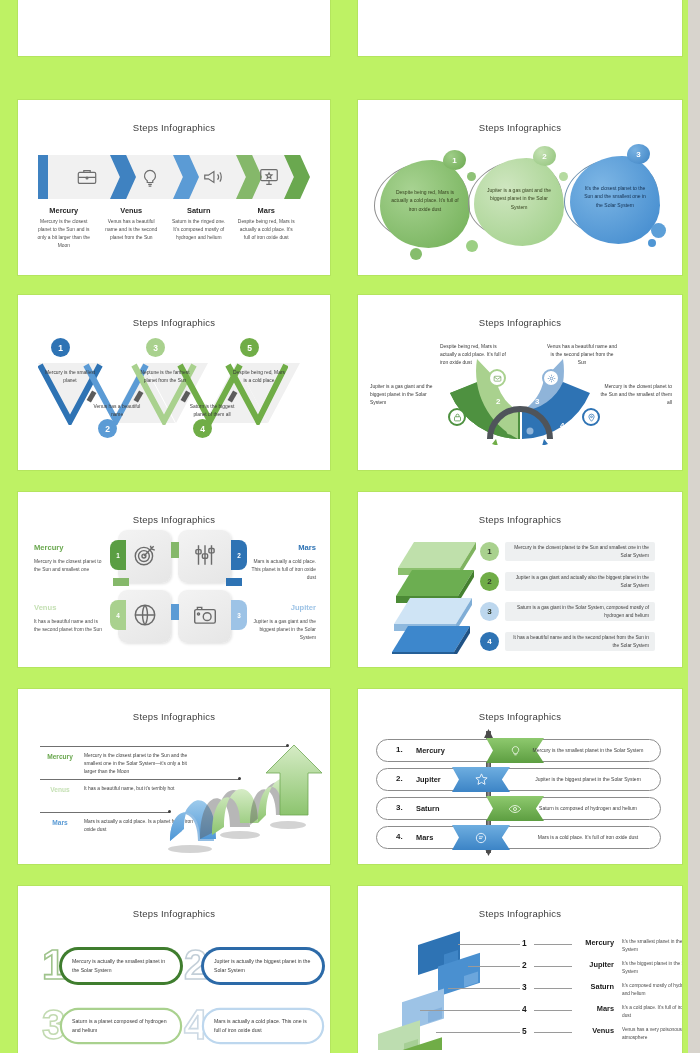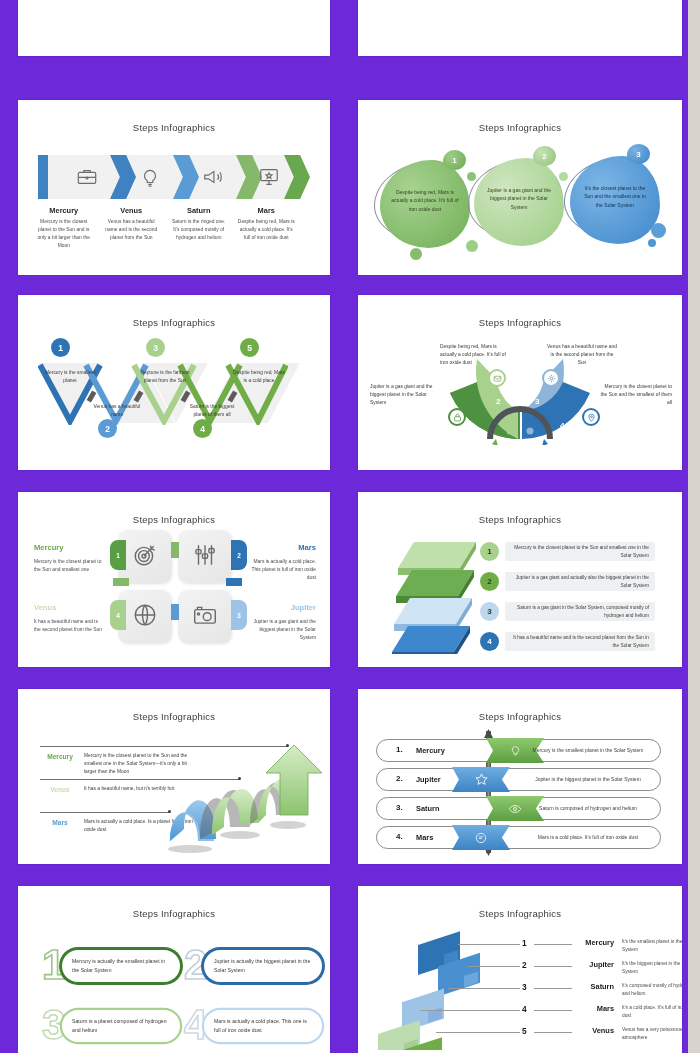--- a/index.html
+++ b/index.html
@@ -1,21 +1,21 @@
 <!DOCTYPE html>
 <html><head>
 <meta charset="utf-8">
 <style>
   * { box-sizing: border-box; margin:0; padding:0; }
   html,body{
     width:700px; height:1053px; overflow:hidden;
     background:#d8d4cd;
     font-family:"Liberation Sans", sans-serif;
   }
-  .page{ position:relative; width:688px; height:1053px; background:#6d28d9; }
+  .page{ position:relative; width:688px; height:1053px; background:#bef264; }
 
   
   .slide{
     position:absolute; background:#ffffff; overflow:hidden;
     box-shadow:0 0 0 1px rgba(0,0,0,.05);
   }
   .slide-title{
     position:absolute; left:0; right:0; text-align:center;
     font-size:9.5px; color:#3c3c3c; letter-spacing:.2px;
     font-family:"Liberation Sans", sans-serif;

